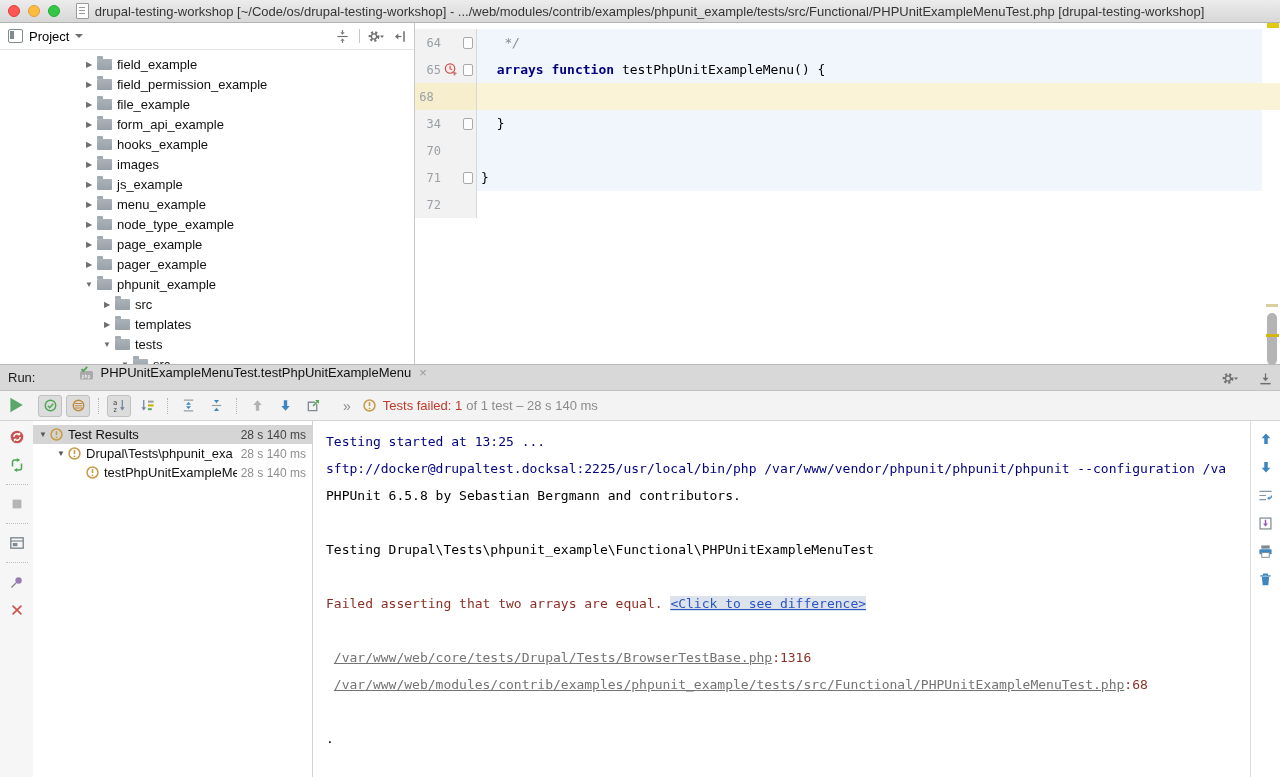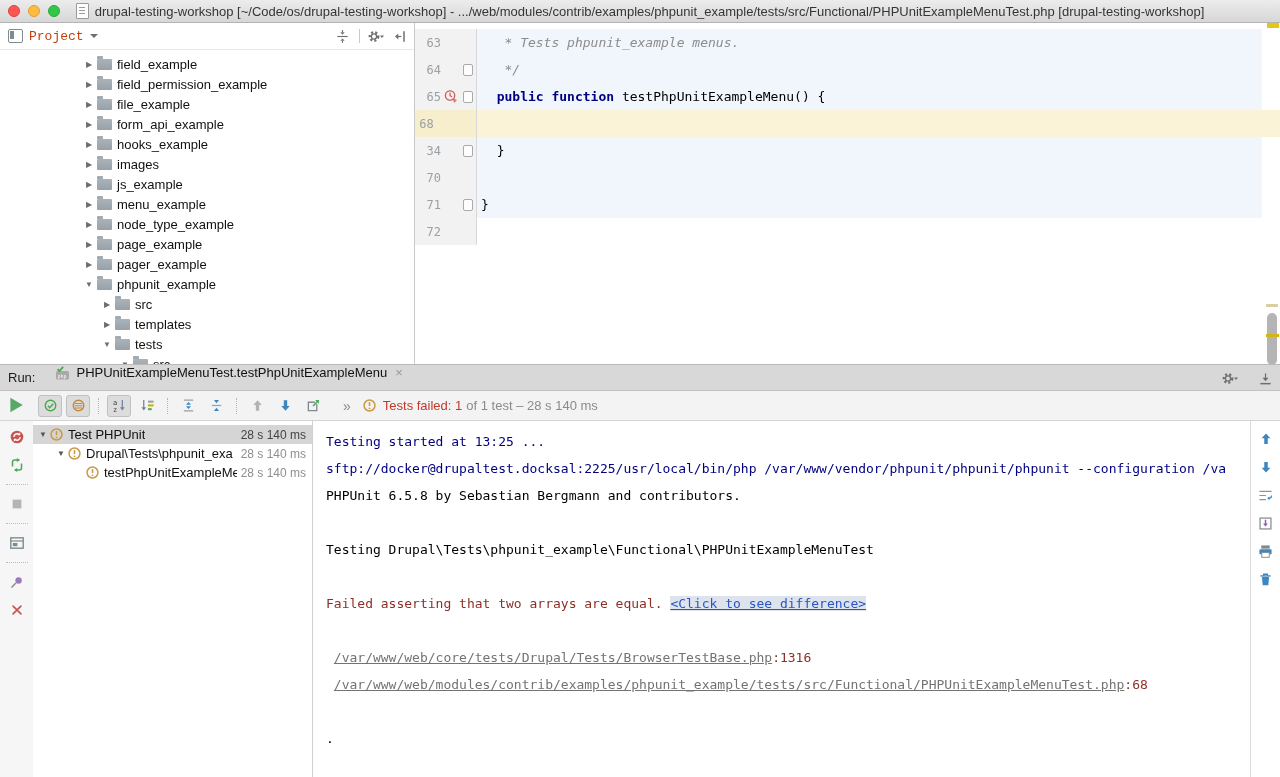--- a/index.html
+++ b/index.html
@@ -22,21 +22,21 @@
   .doc-ic:before{content:"";position:absolute;left:2px;top:3px;width:6px;height:1px;background:#9a9a9a;
     box-shadow:0 3px 0 #9a9a9a,0 6px 0 #9a9a9a;}
   .title-text{color:#353535;font-size:13px;white-space:nowrap;}
 
   
   .project-panel{position:absolute;left:0;top:23px;width:415px;height:341px;background:#fff;
     border-right:1px solid #c9c9c9;box-sizing:border-box;overflow:hidden;}
   .panel-header{height:26px;display:flex;align-items:center;padding:0 6px 0 8px;border-bottom:1px solid #e6e6e6;}
   .proj-tab-ic{width:13px;height:12px;border:1px solid #7f8b91;border-radius:2px;position:relative;margin-right:6px;}
   .proj-tab-ic:before{content:"";position:absolute;left:1px;top:1px;width:4px;height:8px;background:#7f8b91;}
-  .panel-title{color:#c2410c;font-family:Liberation Mono, monospace;}
+  .panel-title{color:#000000;}
   .hdr-caret{width:0;height:0;border-left:4px solid transparent;border-right:4px solid transparent;
     border-top:4px solid #6e6e6e;margin-left:6px;}
   .panel-header .spacer{flex:1;}
   .hdr-ic{width:17px;height:17px;display:inline-flex;align-items:center;justify-content:center;margin-left:7px;}
   .hdr-sep{width:1px;height:14px;background:#c9c9c9;margin-left:8px;}
   .tree{padding-top:4px;}
   .tree-row{height:20px;display:flex;align-items:center;white-space:nowrap;}
   .tw-arrow{width:12px;font-size:8px;color:#6e6e6e;text-align:center;flex:0 0 12px;}
   .folder{width:15px;height:11px;background:linear-gradient(#aab3ba,#98a1a8);border-radius:1px;
     position:relative;margin:0 5px 0 2px;flex:0 0 15px;}
@@ -66,21 +66,21 @@
   .tok-var{color:#6e3226;}
   .tok-str{color:#007d00;font-weight:bold;}
   .tok-num{color:#0000e6;}
   .tok-dep{color:#000;text-decoration:line-through;background:#f1e8bd;}
   .stripe-mark{position:absolute;}
 
   
   .run-panel{position:absolute;left:0;top:364px;width:1280px;height:413px;border-top:1px solid #b9b9b9;
     box-sizing:border-box;background:#fff;}
   .run-tabbar{position:absolute;left:0;top:0;right:0;height:26px;background:#d8d8d8;
-    border-bottom:1px solid #c2c2c2;display:flex;align-items:center;box-sizing:border-box;}
+    border-bottom:1px solid #c2c2c2;display:flex;align-items:center;box-sizing:border-box;gap:24px;}
   .run-label{margin-left:8px;color:#1a1a1a;}
   .run-tab{display:flex;margin-left:12px;height:100%;padding:0 8px;}
   .run-tab .ticon{width:16px;height:16px;margin-right:5px;}
   .run-tab-title{color:#111;}
   .tab-close{color:#9a9a9a;margin-left:8px;font-size:13px;}
   .tabbar-right{position:absolute;right:6px;top:0;height:26px;display:flex;align-items:center;gap:12px;}
 
   .run-toolbar{position:absolute;left:0;top:26px;right:0;height:30px;background:#f3f3f3;
     border-bottom:1px solid #d4d4d4;display:flex;align-items:center;box-sizing:border-box;padding-left:38px;}
   .tb-btn{width:24px;height:22px;border-radius:3px;display:inline-flex;align-items:center;justify-content:center;
@@ -246,28 +246,20 @@
       <div class="tree-row" style="padding-left: 119px;">
         <span class="tw-arrow">▼</span>
         <span class="folder"></span>
         <span class="tree-label">src</span>
       </div>
     </div>
 </div>
 
 <div class="editor">
   <div class="ed-lines" id="editorLines">
-      <div class="ed-row bg-blue">
-        <div class="ed-gutter">
-          <span class="ed-num mono">63</span>
-          <span class="ed-ic"></span>
-          <span class="ed-fold"></span>
-        </div>
-        <div class="ed-code"><span class="tok-cmt">   * Tests phpunit_example menus.</span></div>
-      </div>
       <div class="ed-row bg-blue">
         <div class="ed-gutter">
           <span class="ed-num mono">64</span>
           <span class="ed-ic"></span>
           <span class="ed-fold">
             <span class="fold-box"></span>
           </span>
         </div>
         <div class="ed-code"><span class="tok-cmt">   */</span></div>
       </div>
@@ -278,21 +270,21 @@
             <svg width="16" height="15" viewBox="0 0 16 16">
               <circle cx="7" cy="7" r="5" fill="#fceaea" stroke="#c75450" stroke-width="1.3"></circle>
               <path d="M7 4v3.2l2.2 1.2" fill="none" stroke="#c75450" stroke-width="1.2"></path>
               <path d="M9.4 9.6l5 2.2-3 3z" fill="#c97f7a"></path>
             </svg>
           </span>
           <span class="ed-fold">
             <span class="fold-box"></span>
           </span>
         </div>
-        <div class="ed-code"><span class="tok-pln">  </span><span class="tok-kw">public function</span><span class="tok-pln"> testPhpUnitExampleMenu() {</span></div>
+        <div class="ed-code"><span class="tok-pln">  </span><span class="tok-kw">arrays function</span><span class="tok-pln"> testPhpUnitExampleMenu() {</span></div>
       </div>
       <div class="ed-row bg-hl">
         <div class="ed-gutter">
           <span class="ed-num mono">68</span>
           <span class="ed-ic"></span>
           <span class="ed-fold"></span>
         </div>
       </div>
       <div class="ed-row bg-blue">
         <div class="ed-gutter">
@@ -503,21 +495,21 @@
   <div class="test-tree" id="testTree">
       <div class="tt-row selected" style="padding-left: 4px;">
         <span class="tt-caret">▼</span>
         <span class="tt-ic">
           <svg width="15" height="15" viewBox="0 0 16 16">
             <circle cx="8" cy="8" r="5.8" fill="none" stroke="#c99a45" stroke-width="1.6"></circle>
             <path d="M8 4.4v4.2" stroke="#c99a45" stroke-width="1.7"></path>
             <circle cx="8" cy="11" r="1" fill="#c99a45"></circle>
           </svg>
         </span>
-        <span class="tt-label">Test PHPUnit</span>
+        <span class="tt-label">Test Results</span>
         <span class="tt-time">28 s 140 ms</span>
       </div>
       <div class="tt-row" style="padding-left: 22px;">
         <span class="tt-caret">▼</span>
         <span class="tt-ic">
           <svg width="15" height="15" viewBox="0 0 16 16">
             <circle cx="8" cy="8" r="5.8" fill="none" stroke="#c99a45" stroke-width="1.6"></circle>
             <path d="M8 4.4v4.2" stroke="#c99a45" stroke-width="1.7"></path>
             <circle cx="8" cy="11" r="1" fill="#c99a45"></circle>
           </svg>

